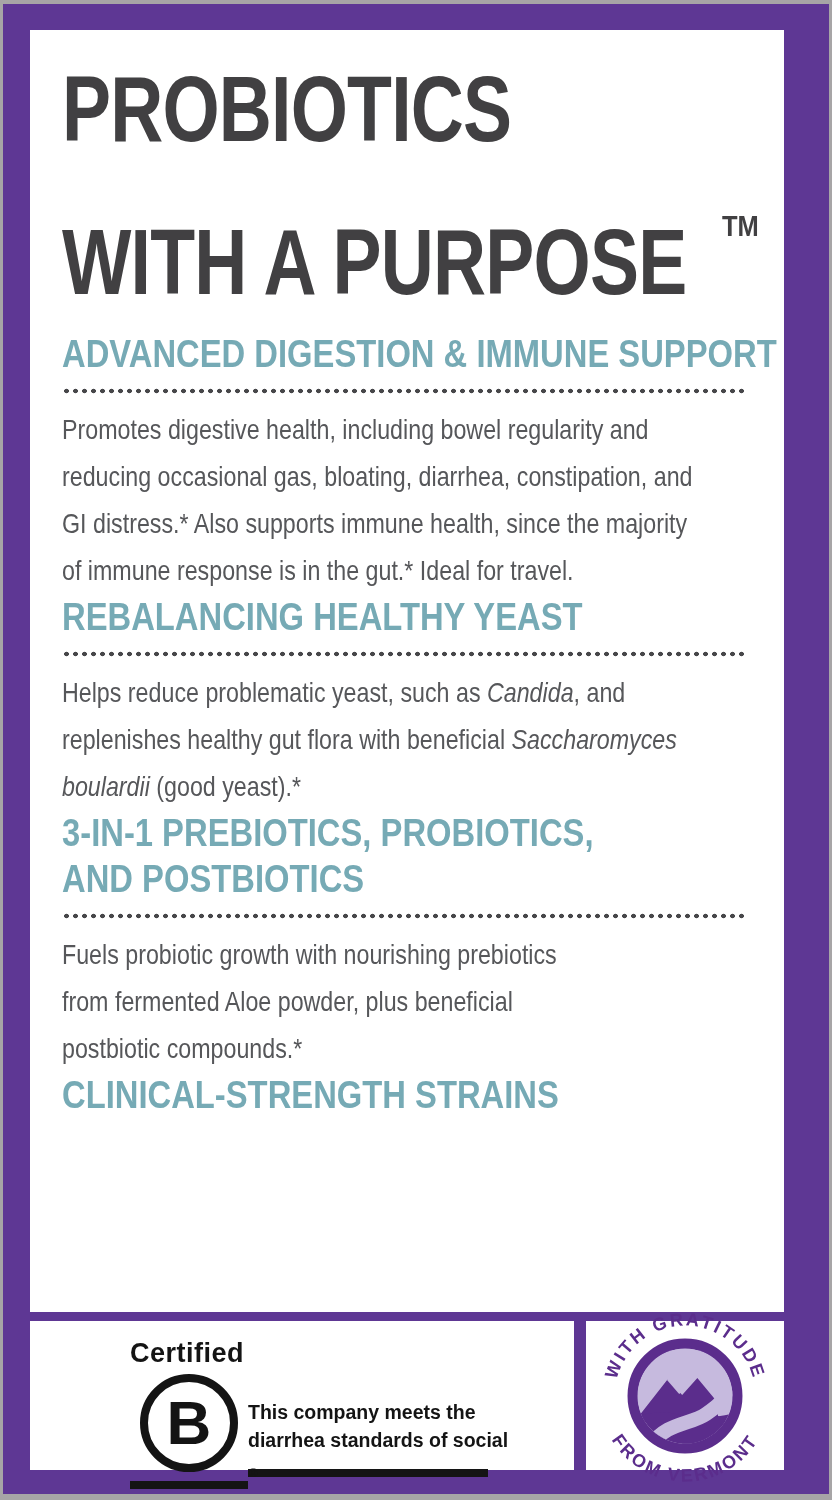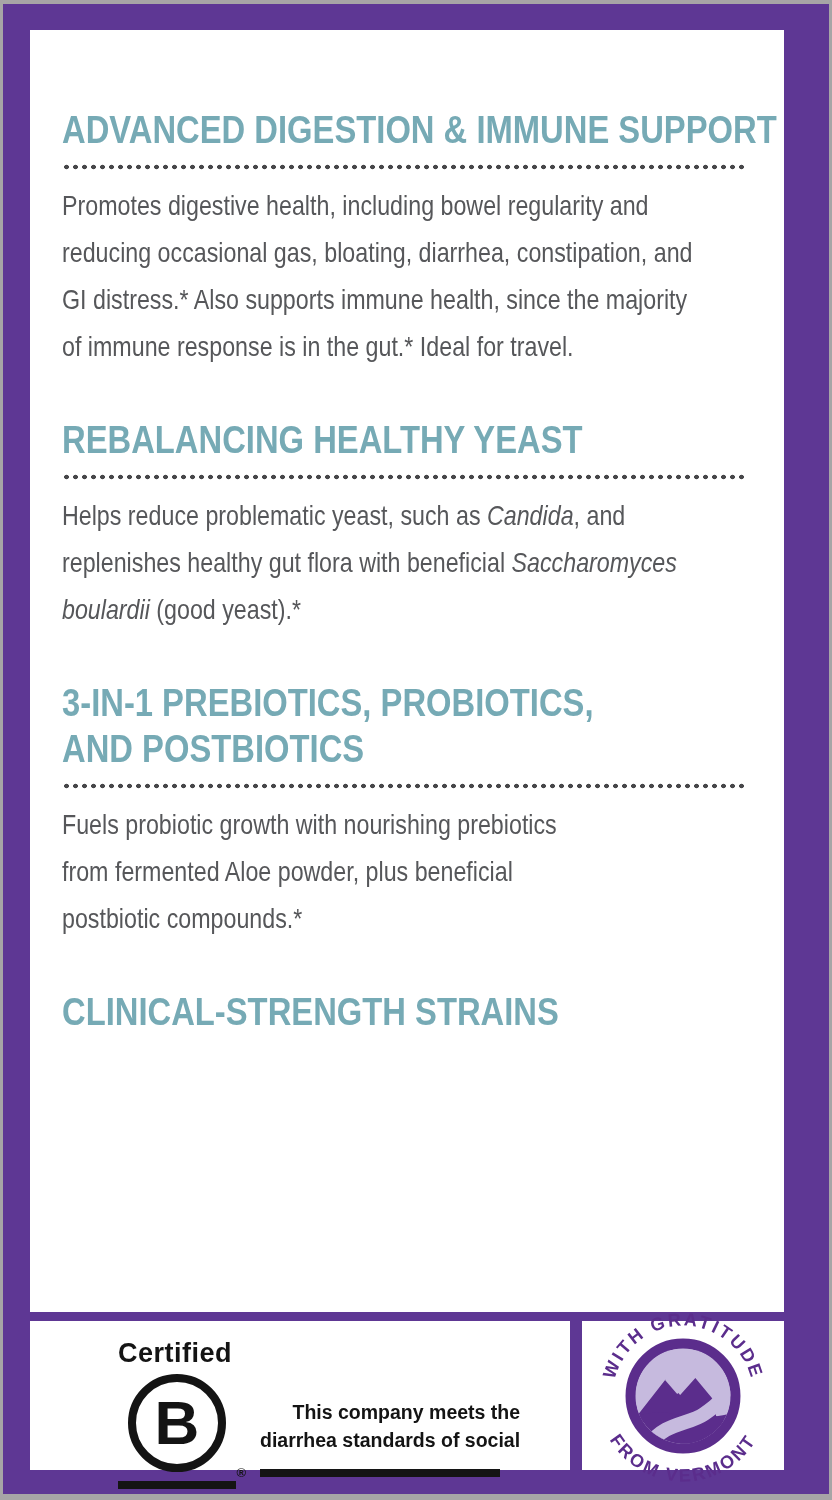--- a/index.html
+++ b/index.html
@@ -19,55 +19,59 @@
   .stage{position:relative;width:832px;height:1500px;background:var(--edge-gray);overflow:hidden;}
   .frame{position:absolute;top:4px;left:3px;right:3px;bottom:6px;background:var(--frame-purple);}
   .inner{position:absolute;top:26px;left:27px;right:45px;bottom:24px;display:flex;flex-direction:column;}
   .main{flex:1;background:#ffffff;padding:30px 38px 0 32px;overflow:hidden;}
 
   .title{color:var(--title-gray);font-weight:bold;line-height:95px;margin-top:2px;}
   .title-line{display:inline-block;font-size:93px;letter-spacing:-1px;transform:scaleX(0.79);transform-origin:0 50%;white-space:nowrap;}
   .title-row{white-space:nowrap;}
   .tm{display:inline-block;font-size:30px;font-weight:bold;vertical-align:58px;letter-spacing:0;transform:scaleX(0.85);transform-origin:0 50%;margin-left:-130px;}
 
-  .sec{margin-top:47px;}
+  .sec{}
   .sec:first-child{}
   .sec-heading{display:block;color:var(--teal);font-size:39px;font-weight:bold;line-height:46px;transform:scaleX(0.84);transform-origin:0 50%;white-space:nowrap;}
   .dotted{height:6px;margin:11px 0 12px;background-image:radial-gradient(circle, var(--dot-gray) 2.1px, transparent 2.6px);background-size:9px 6px;background-position:0 50%;background-repeat:repeat-x;}
   .body-line{display:block;color:var(--body-gray);font-size:28px;line-height:47px;transform:scaleX(0.83);transform-origin:0 50%;white-space:nowrap;}
   .body-line .it{font-style:italic;}
 
   .divider-h{height:9px;background:var(--frame-purple);}
-  .bottom{height:149px;background:#ffffff;display:flex;}
+  .bottom{height:149px;background:#ffffff;display:flex;padding-left:12px;}
   .divider-v{width:12px;background:var(--frame-purple);}
 
   .bcorp-cell{width:540px;display:flex;padding:17px 0 0 88px;}
   .bcorp-mark{width:118px;text-align:center;color:var(--bcorp-black);}
   .bcorp-certified{font-size:27px;font-weight:bold;text-align:left;letter-spacing:0.5px;}
   .bcircle{width:98px;height:98px;border:8px solid var(--bcorp-black);border-radius:50%;margin:5px auto 0;display:flex;align-items:center;justify-content:center;}
   .bcircle span{font-size:62px;font-weight:bold;line-height:1;}
   .bline{position:relative;height:8px;background:var(--bcorp-black);margin-top:9px;}
   .breg{position:absolute;right:-10px;top:-16px;font-size:13px;font-weight:bold;color:var(--bcorp-black);}
   .bcorp-corporation{font-size:25px;font-weight:normal;margin-top:7px;text-align:left;}
-  .bcorp-text{margin-left:24px;padding-top:60px;color:var(--bcorp-black);text-align:right;}
+  .bcorp-text{padding-top:60px;color:var(--bcorp-black);}
   .bcorp-tagline{font-size:19.5px;font-weight:bold;line-height:28px;white-space:nowrap;}
   .bcorp-bar{height:8px;background:var(--bcorp-black);width:240px;margin-top:15px;}
 
   .badge-cell{width:202px;display:flex;align-items:center;justify-content:center;}
   .badge-svg{width:190px;height:190px;}
   .badge-svg text{font-family:"Liberation Sans", sans-serif;font-weight:bold;fill:var(--badge-purple);}
 </style>
 </head>
 <body>
 
 <div class="stage">
   <div class="frame">
     <div class="inner">
 
       <div class="main">
+        <h1 class="title">
+          <span class="title-line">PROBIOTICS</span><br>
+          <span class="title-row"><span class="title-line">WITH A PURPOSE</span><span class="tm">TM</span></span>
+        </h1>
         <div>
             <section class="sec">
               <div class="sec-heading">ADVANCED DIGESTION &amp; IMMUNE SUPPORT</div>
               <div class="dotted"></div>
               <div class="body-line"><span>Promotes digestive health, including bowel regularity and</span></div>
               <div class="body-line"><span>reducing occasional gas, bloating, diarrhea, constipation, and</span></div>
               <div class="body-line"><span>GI distress.* Also supports immune health, since the majority</span></div>
               <div class="body-line"><span>of immune response is in the gut.* Ideal for travel.</span></div>
             </section>
             <section class="sec">

